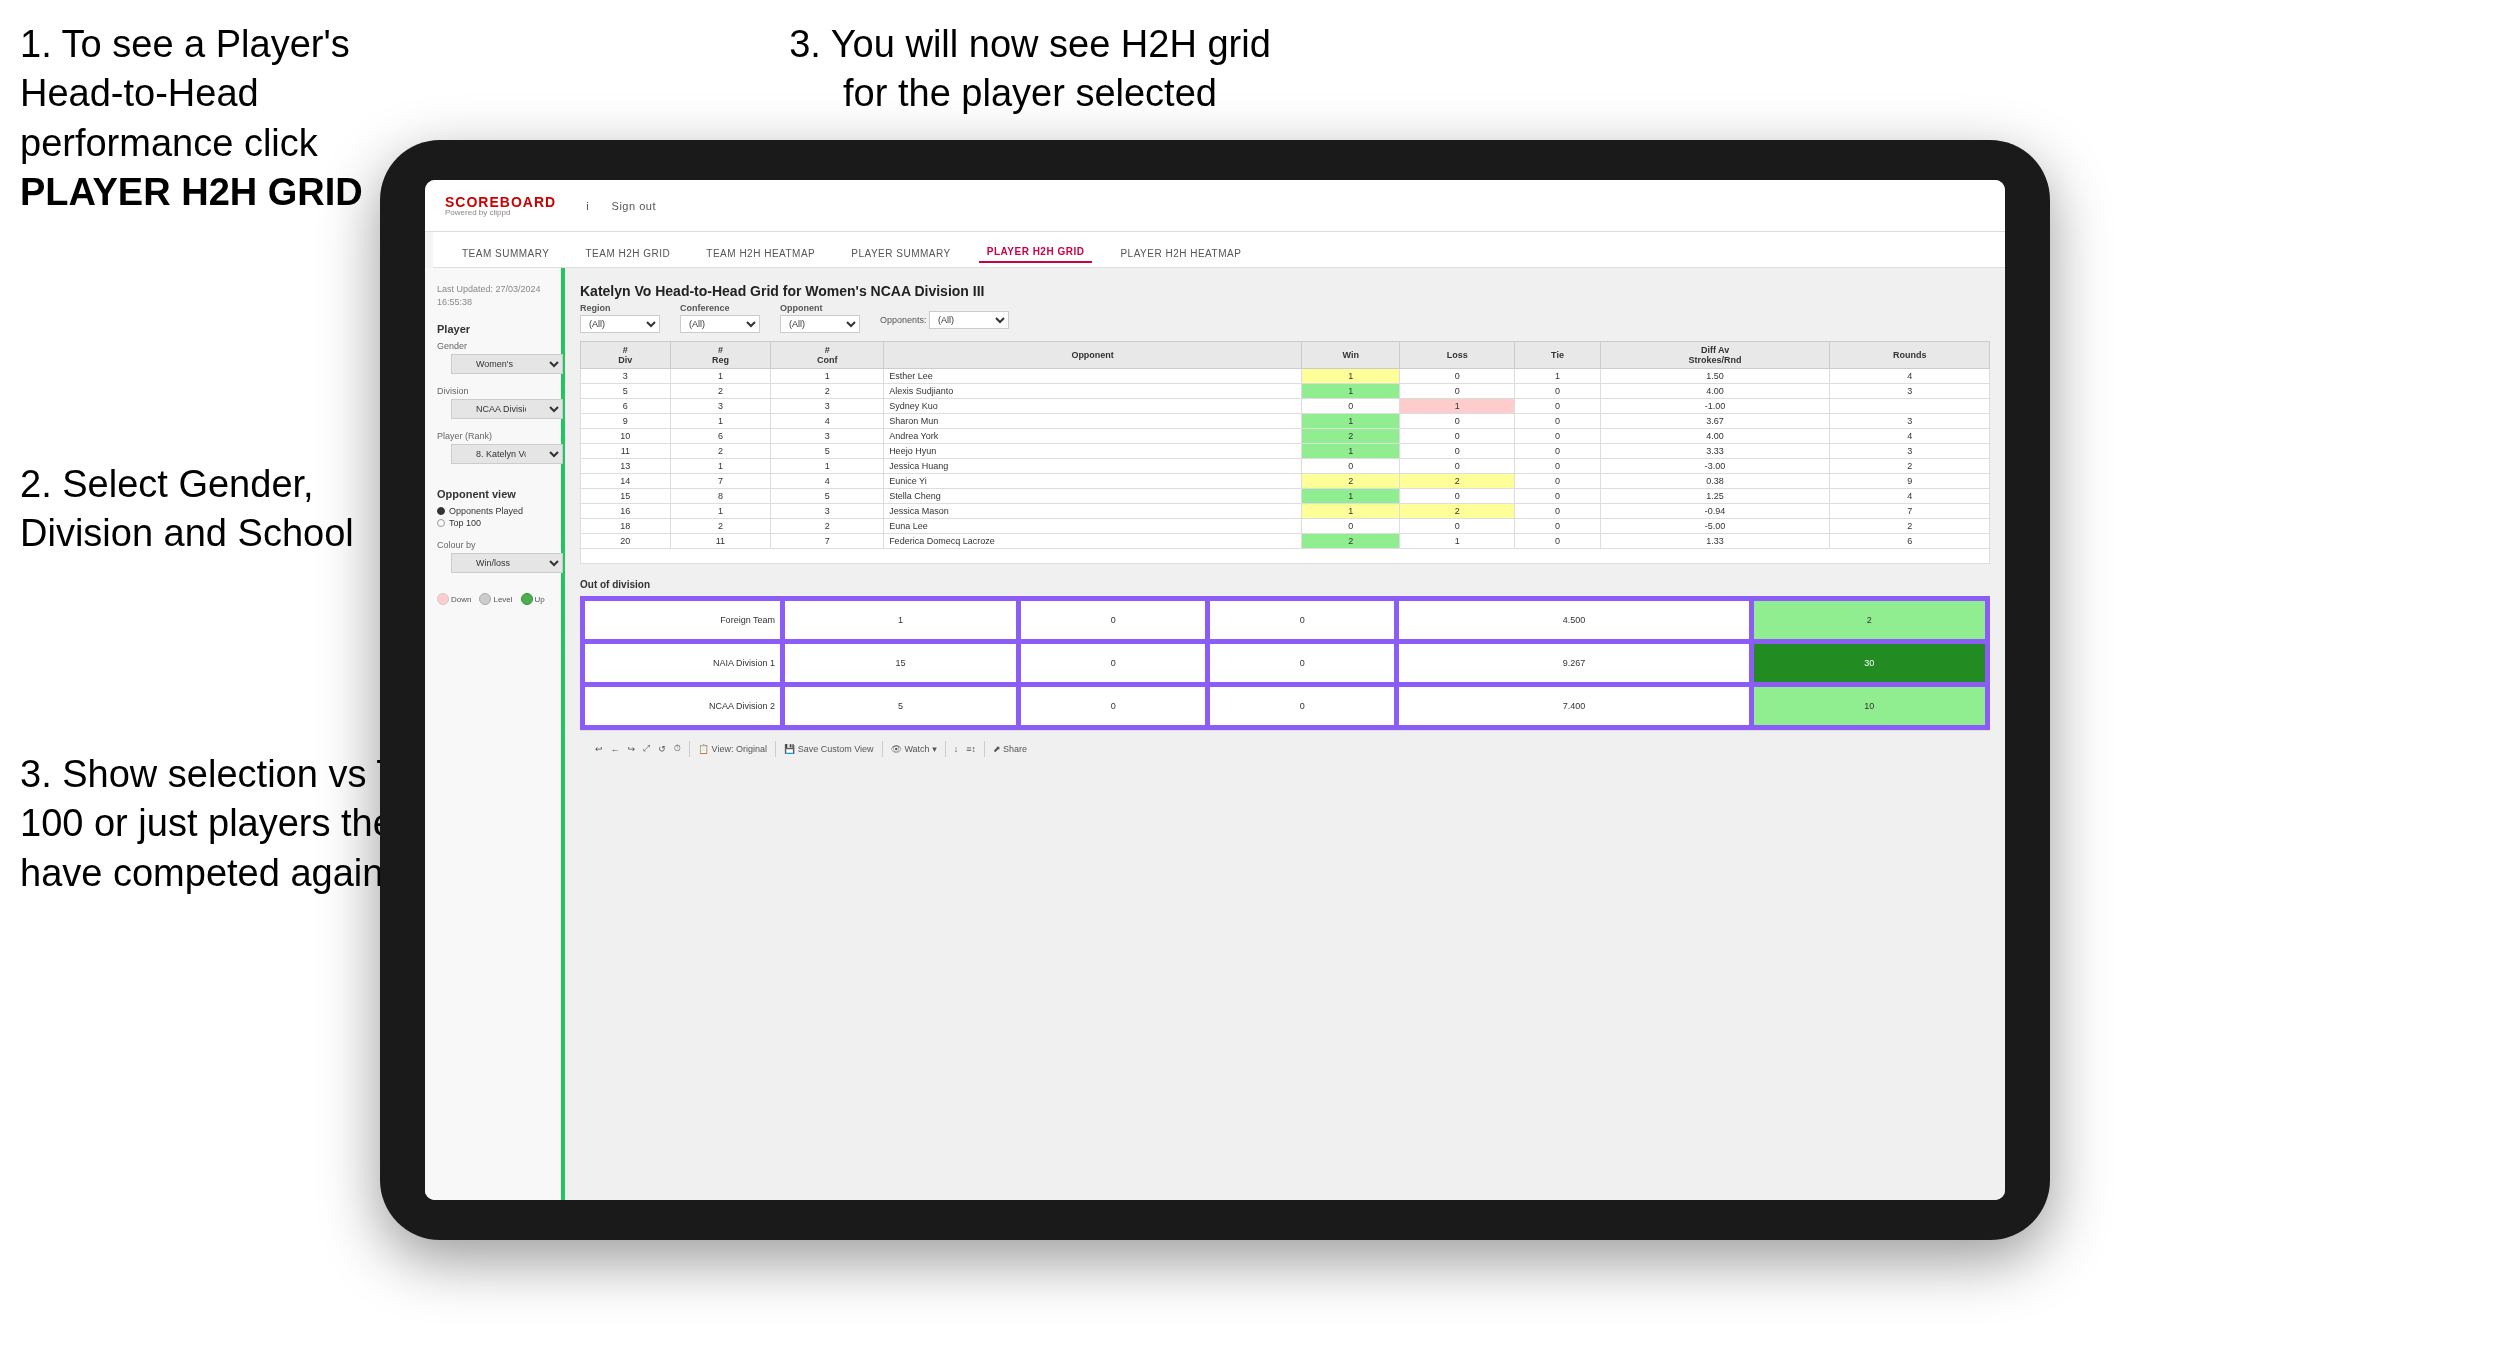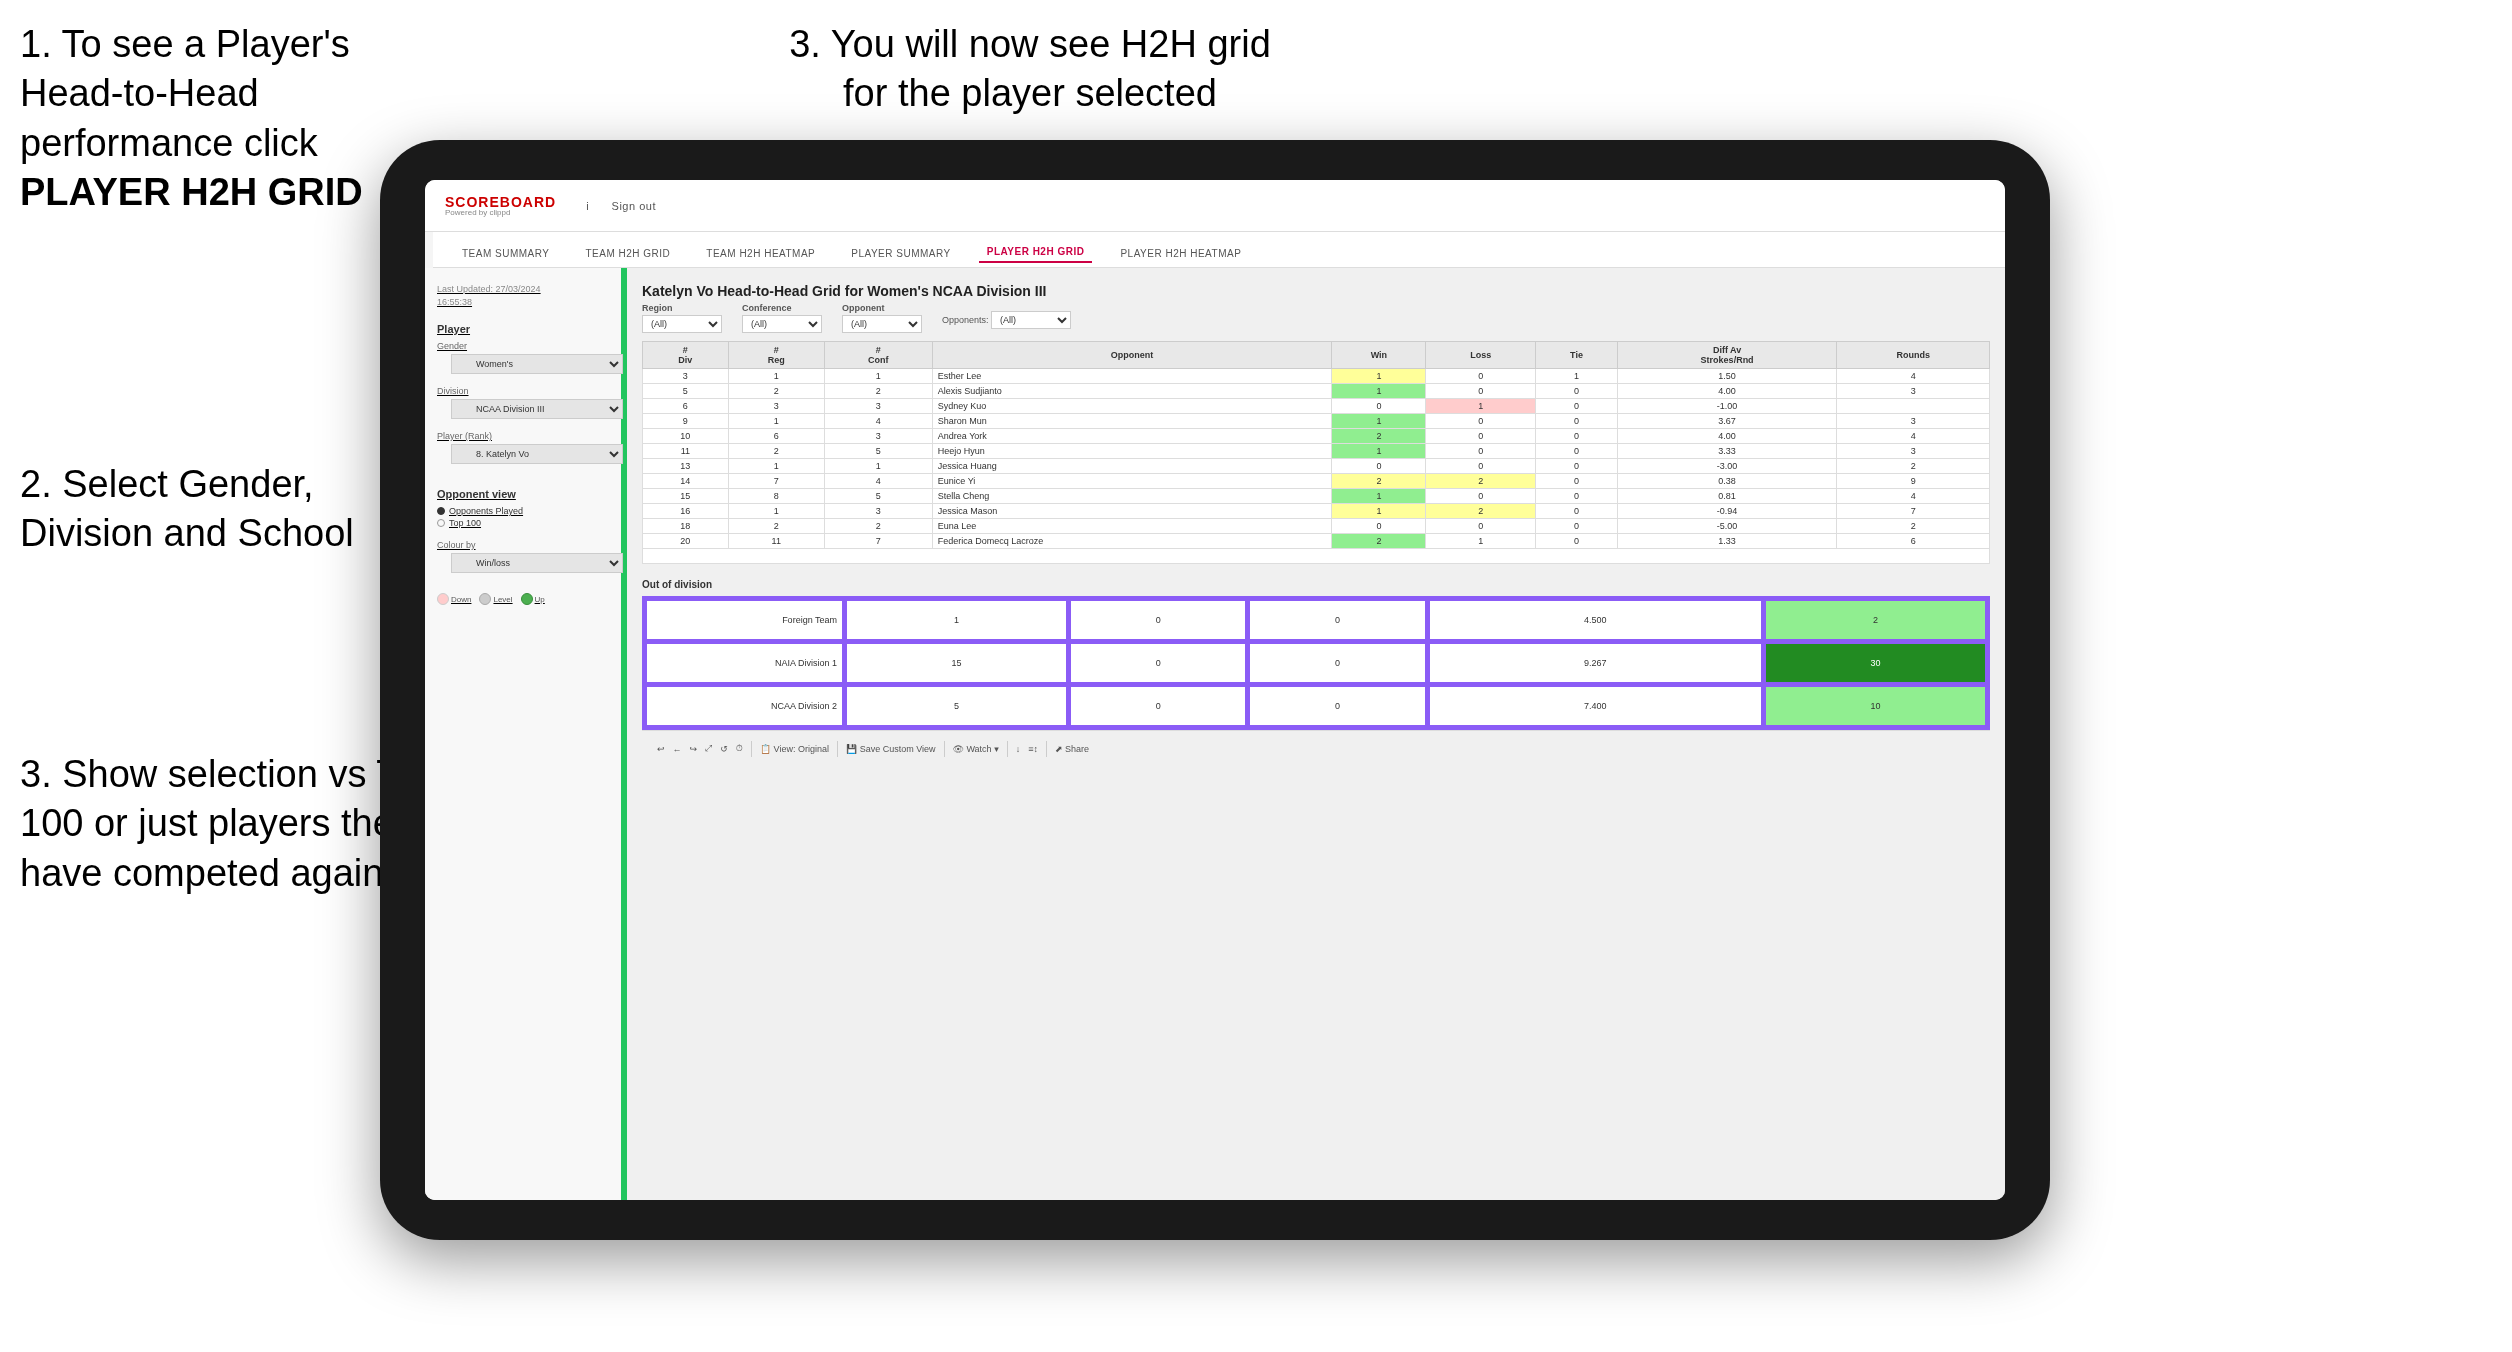--- a/index.html
+++ b/index.html
@@ -160,27 +160,26 @@
 
     
     .main-content {
       display: flex;
       height: calc(1020px - 88px);
       background: #f0f0f0;
     }
 
     
     .sidebar {
-      width: 202px;
+      width: 140px;
       background: #f8f8f8;
-      border-right: 6px solid #22c55e;
+      border-right: 4px solid #22c55e;
       padding: 15px 12px;
       font-size: 10px;
       flex-shrink: 0;
-      text-decoration: underline;
     }
 
     .sidebar-timestamp {
       color: #888;
       font-size: 9px;
       margin-bottom: 15px;
       line-height: 1.4;
     }
 
     .sidebar-section-title {
@@ -645,21 +644,21 @@
               <td>9</td>
             </tr>
             <tr>
               <td>15</td>
               <td>8</td>
               <td>5</td>
               <td class="name-cell">Stella Cheng</td>
               <td class="cell-green">1</td>
               <td>0</td>
               <td>0</td>
-              <td>0.81</td>
+              <td>1.25</td>
               <td>4</td>
             </tr>
             <tr>
               <td>16</td>
               <td>1</td>
               <td>3</td>
               <td class="name-cell">Jessica Mason</td>
               <td class="cell-yellow">1</td>
               <td class="cell-yellow">2</td>
               <td>0</td>

